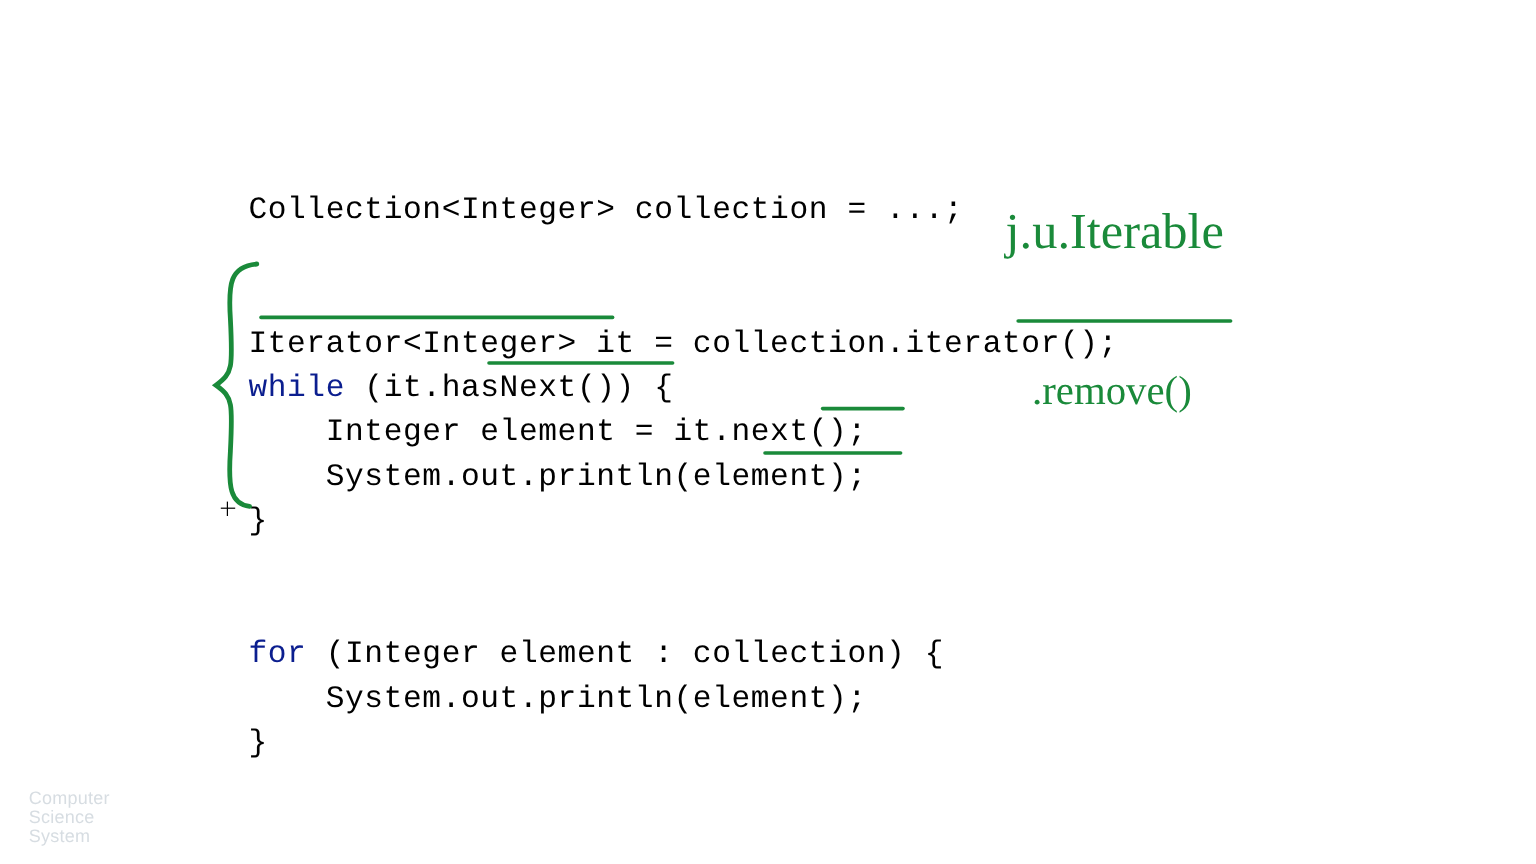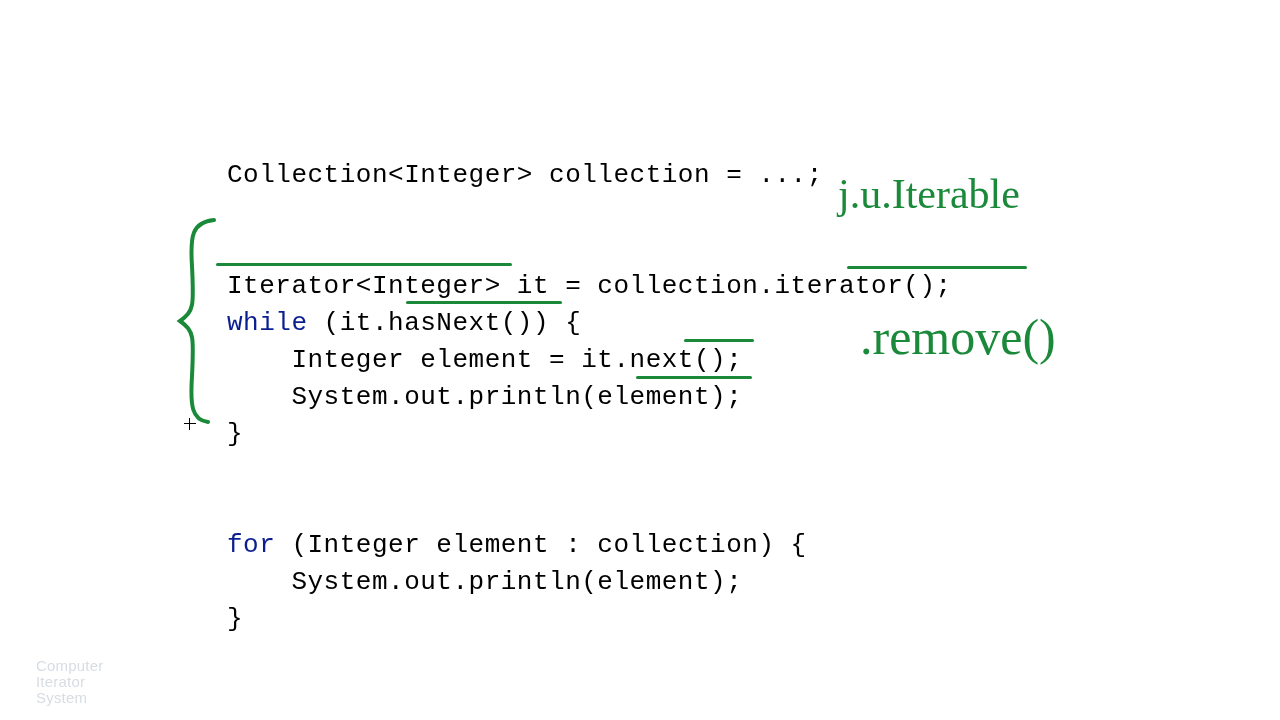--- a/index.html
+++ b/index.html
@@ -7,21 +7,21 @@
     padding: 0;
     width: 1280px;
     height: 720px;
     background: #ffffff;
     font-family: "Courier New", Courier, monospace;
     overflow: hidden;
     position: relative;
   }
   .code-area {
     position: absolute;
-    left: 227px;
+    left: 207px;
     top: 120px;
     font-size: 26px;
     line-height: 37px;
     white-space: pre;
     color: #000000;
     letter-spacing: 0.5px;
   }
   .kw { color: #0b1e8f; }
 
   
@@ -45,21 +45,21 @@
     position: absolute;
     left: 172px;
     top: 216px;
     width: 50px;
     height: 210px;
   }
 
   
   .logo {
     position: absolute;
-    left: 36px;
+    left: 24px;
     bottom: 14px;
     font-family: "Helvetica Neue", Arial, sans-serif;
     font-size: 15px;
     line-height: 16px;
     color: #d7dde2;
     letter-spacing: 0.2px;
   }
 
   
   .cursor {
@@ -94,25 +94,25 @@
 <span>}</span>
 </div>
 
 <svg class="brace" viewBox="0 0 50 210">
   <path d="M42 4 C 20 6, 18 20, 20 50 C 22 90, 22 95, 8 105 C 22 115, 22 120, 20 160 C 18 190, 20 204, 36 206" fill="none" stroke="#1a8a3a" stroke-width="4" stroke-linecap="round"></path>
 </svg>
 
 <div class="cursor" style="left:184px; top:418px;"></div>
 
 <div class="ink" style="left:838px; top:170px; font-size:42px;">j.u.Iterable</div>
-<div class="ink" style="left:860px; top:308px; font-size:50px;">.remove()</div>
+<div class="ink" style="left:860px; top:308px; font-size:34px;">.remove()</div>
 
 <div class="underline" style="left:216px; top:263px; width:296px;"></div>
 <div class="underline" style="left:847px; top:266px; width:180px;"></div>
 <div class="underline" style="left:406px; top:301px; width:156px;"></div>
 <div class="underline" style="left:684px; top:339px; width:70px;"></div>
 <div class="underline" style="left:636px; top:376px; width:116px;"></div>
 
 <div class="logo">
   <div>Computer</div>
-  <div>Iterator</div>
+  <div>Science</div>
   <div>System</div>
 </div>
 
 </body></html>

